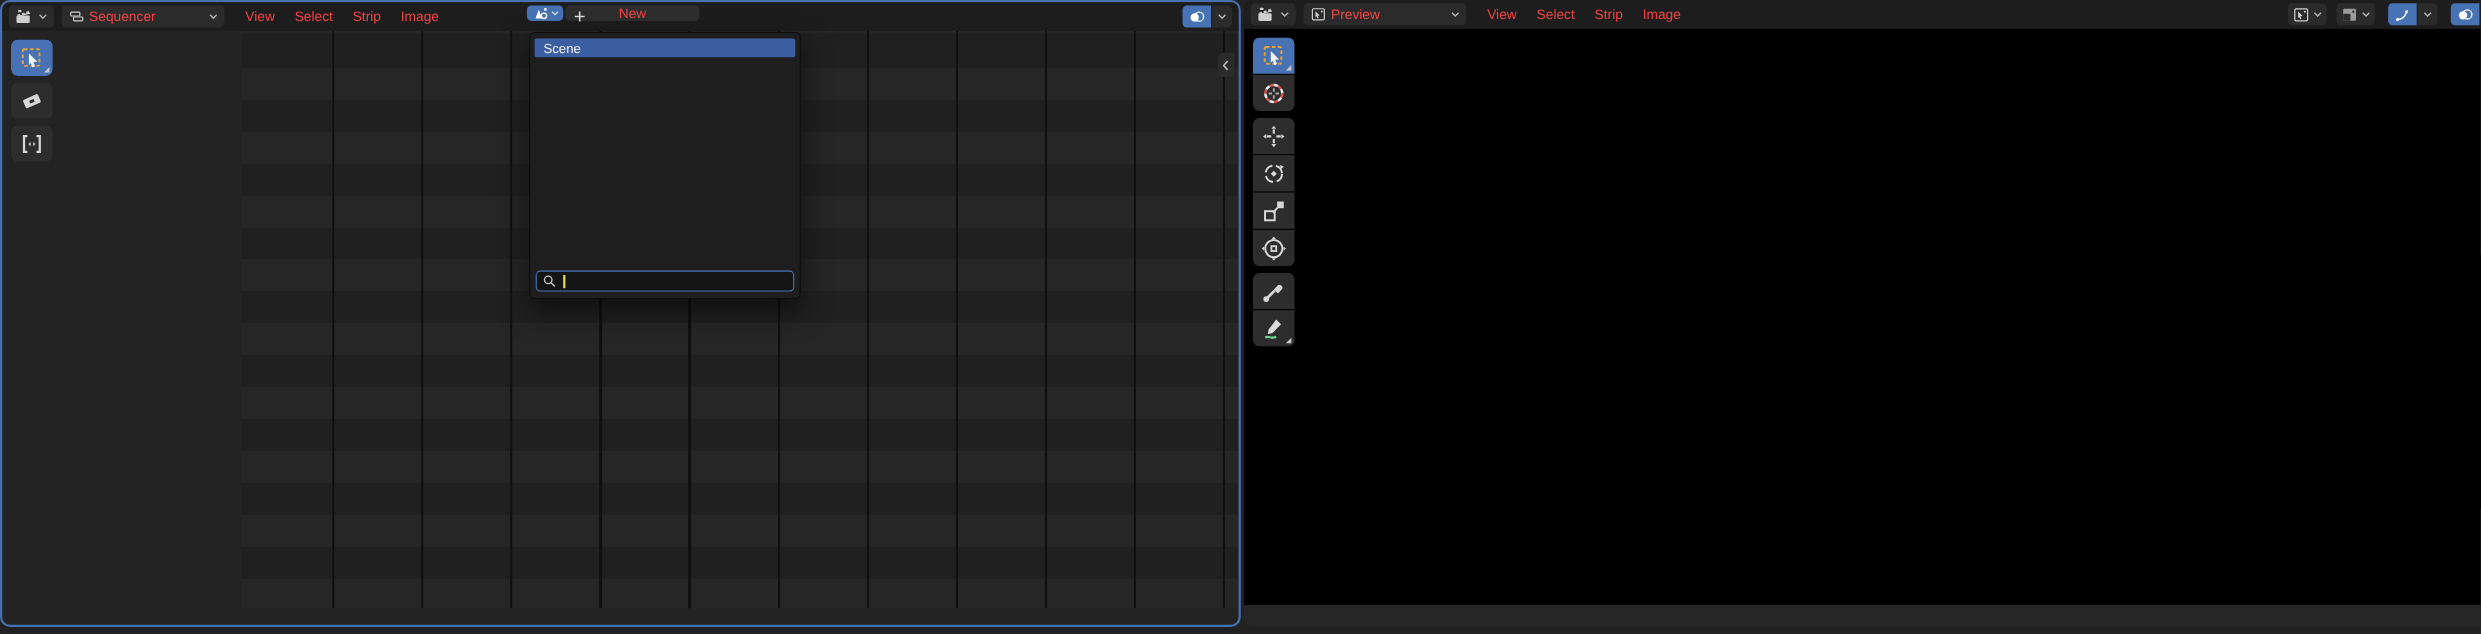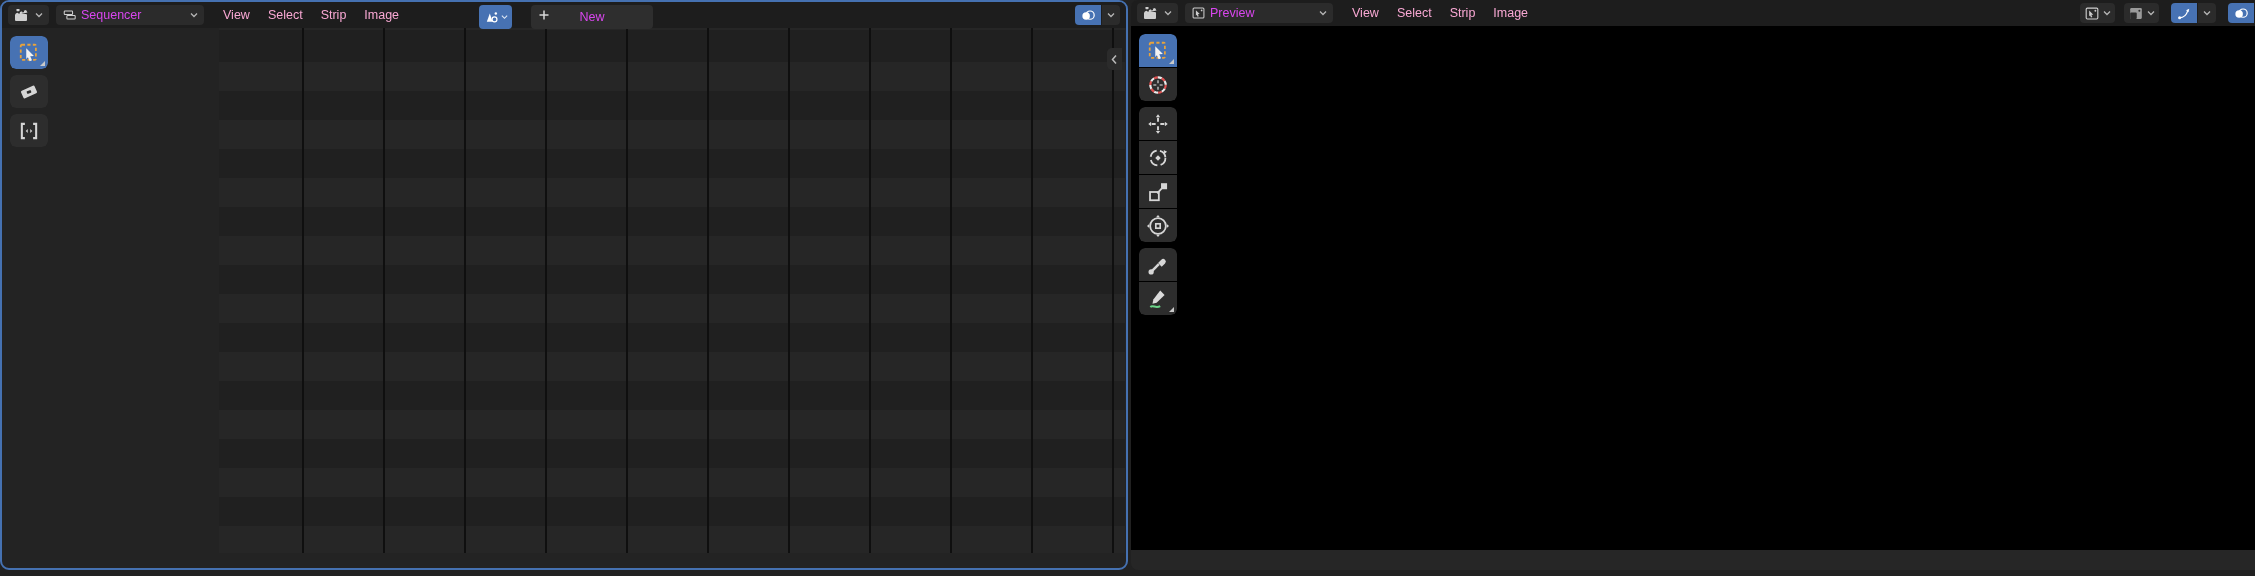--- a/index.html
+++ b/index.html
@@ -9,25 +9,25 @@
   .editor{position:absolute;top:0;height:570px;box-sizing:border-box}
   #left-editor{left:0;width:1128px;background:#232323;border:2px solid #4571b1;border-radius:9px;overflow:hidden}
   #right-editor{left:1131px;width:1148px;background:#262626;border-radius:7px;overflow:hidden}
 
   .header{position:absolute;top:0;left:0;right:0;height:26px;background:#1d1d1d;
           display:flex;align-items:center;padding:0 6px;box-sizing:border-box;z-index:5}
   .hbtn{height:20px;display:flex;align-items:center;background:#2b2b2b;border-radius:4px;
         padding:0 6px;gap:4px;box-sizing:border-box;flex:none}
   .hselect{width:148px}
   .hselect .chev{margin-left:auto}
-  .label{color:#d946ef;font-size:12.5px;line-height:20px;white-space:nowrap}
+  .label{color:#ef4444;font-size:12.5px;line-height:20px;white-space:nowrap}
   .menus{display:flex;margin-left:10px}
-  .menu{color:#f9a8d4;font-size:12.5px;padding:2px 9px;border-radius:3px;cursor:default;white-space:nowrap}
-
-  .datablock{position:absolute;left:477px;top:3px;height:24px;display:flex;gap:19px}
+  .menu{color:#ef4444;font-size:12.5px;padding:2px 9px;border-radius:3px;cursor:default;white-space:nowrap}
+
+  .datablock{position:absolute;left:477px;top:3px;height:14px;display:flex;gap:2px}
   .browse-btn{width:33px;background:#4772b3;border-radius:4px;display:flex;align-items:center;
               justify-content:center;gap:2px}
   .new-btn{width:122px;background:#2e2e2e;border-radius:4px;position:relative;
            display:flex;align-items:center;justify-content:center}
   .new-btn .plus{position:absolute;left:7px;top:4px}
 
   .hright{position:absolute;right:6px;top:3px;height:20px;display:flex;align-items:center}
   .toggle-blue{width:26px;height:20px;background:#4772b3;border-radius:4px 0 0 4px;
                display:flex;align-items:center;justify-content:center}
   .toggle-chev{width:18px;height:20px;background:#2b2b2b;border-radius:0 4px 4px 0;margin-left:1px;
@@ -201,20 +201,33 @@
       </div>
     </div>
   </div>
 
   <div class="collapse-tab">
     <svg width="7" height="11" viewBox="0 0 7 11">
         <polyline points="5,1.5 1.5,5.5 5,9.5" fill="none" stroke="#b9b9b9" stroke-width="1.5"></polyline>
       </svg>
   </div>
 
+  <div id="scene-popup">
+    <div class="popup-item">Scene</div>
+    <div class="popup-search">
+      <span>
+        <svg width="13" height="13" viewBox="0 0 14 14">
+          <circle cx="5.8" cy="5.8" r="3.7" fill="none" stroke="#c9c9c9" stroke-width="1.3"></circle>
+          <line x1="8.6" y1="8.6" x2="12.3" y2="12.3" stroke="#c9c9c9" stroke-width="1.3"></line>
+        </svg>
+      </span>
+      <span class="caret"></span>
+      <span class="label"></span>
+    </div>
+  </div>
 </div>
 
 <div class="editor" id="right-editor">
 
   <div id="preview-canvas"></div>
 
   <div class="header">
     <div class="hbtn" style="margin-right:7px">
       <span>
         <svg width="17" height="14" viewBox="0 0 17 14">

